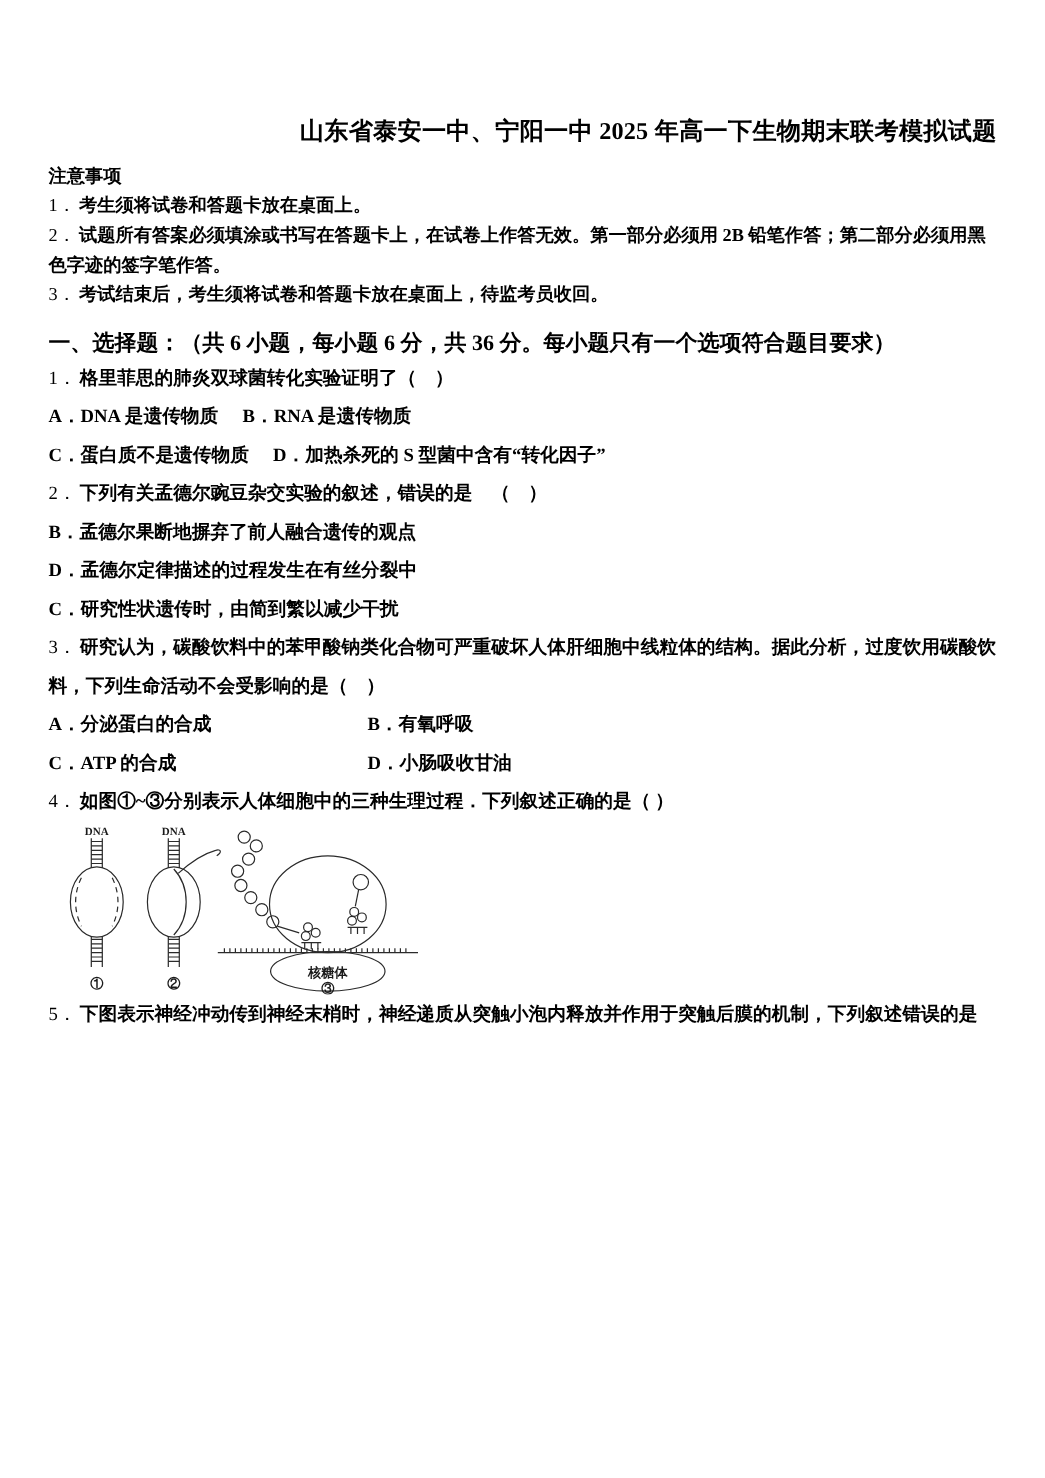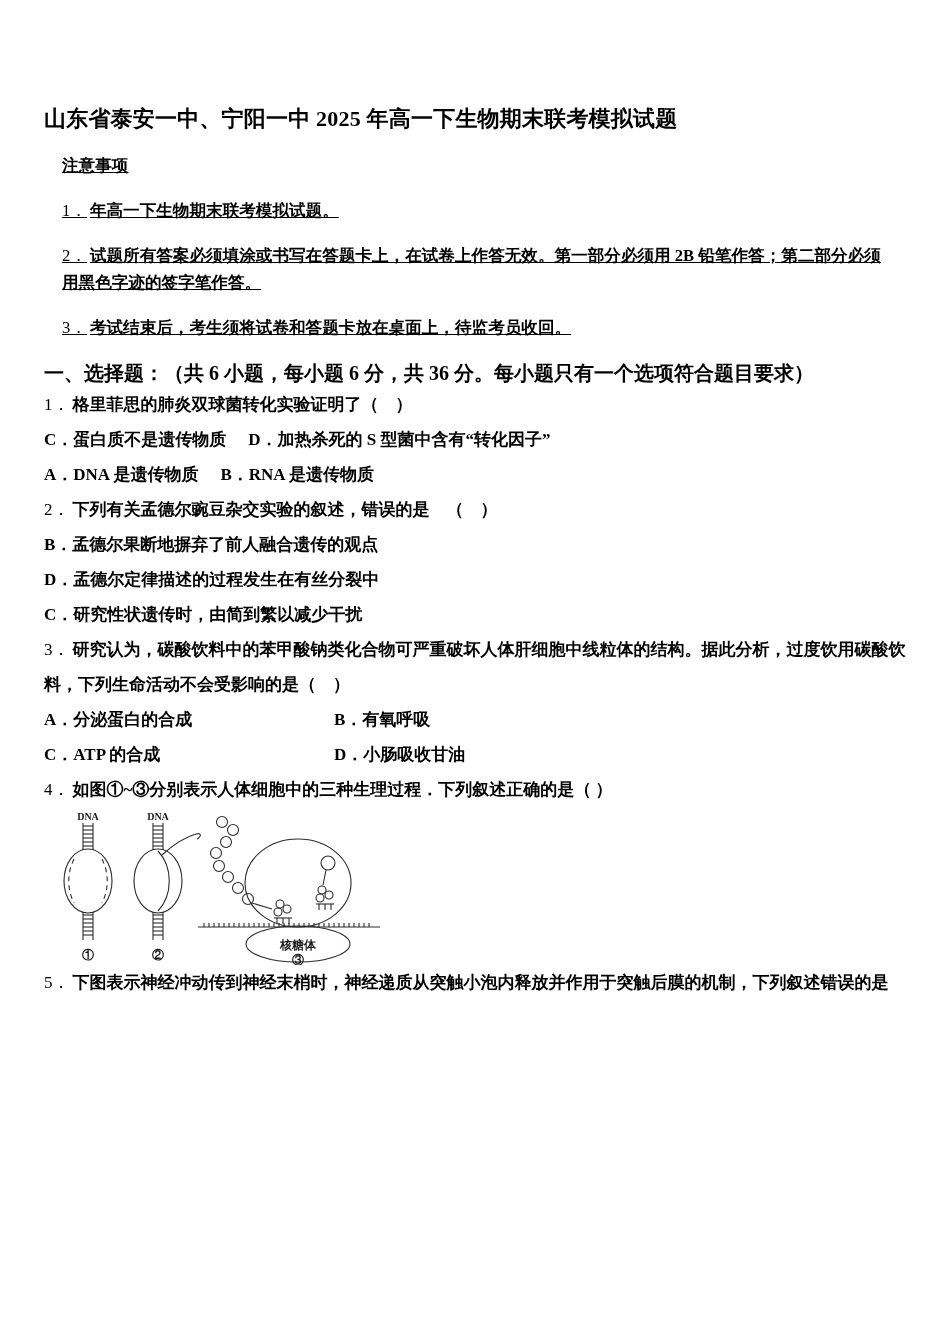--- a/index.html
+++ b/index.html
@@ -13,26 +13,26 @@
     box-sizing: border-box;
     width: 950px; height: 1344px;
     padding: 104px 44px 0 44px;
     overflow: hidden;
     background: #fff;
   }
   .title {
     margin: 0 0 12px 0;
     font-size: 22px;
     font-weight: 700;
-    text-align: left;
+    text-align: right;
     line-height: 30px;
     letter-spacing: 0.2px;
   }
   .notice { font-size: 16.6px; line-height: 27px; font-weight: 700; }
-  .notice p { margin: 18px; text-decoration: underline; }
+  .notice p { margin: 0; }
   .section-heading {
     margin: 17px 0 0 0;
     font-size: 20px; line-height: 28px; font-weight: 700;
   }
   .questions { font-size: 17px; font-weight: 700; }
   .question p { margin: 0; line-height: 35px; }
   .qnum { font-weight: 400; margin-right: 3px; }
   .opt-gap { margin-right: 22px; }
   .opt-left { display: inline-block; width: 290px; }
   .figure-wrap { margin: 2px 0 0 2px; line-height: 0; }
@@ -43,33 +43,33 @@
 </style>
 </head>
 <body>
 
 <div class="page">
 
   <h1 class="title">山东省泰安一中、宁阳一中 2025 年高一下生物期末联考模拟试题</h1>
 
   <div class="notice">
     <p>注意事项</p>
-    <p><span class="qnum">1．</span><span>年高一下生物期末联考模拟试题。</span></p>
+    <p><span class="qnum">1．</span><span>考生须将试卷和答题卡放在桌面上。</span></p>
     <p><span class="qnum">2．</span><span>试题所有答案必须填涂或书写在答题卡上，在试卷上作答无效。第一部分必须用 2B 铅笔作答；第二部分必须用黑色字迹的签字笔作答。</span></p>
     <p><span class="qnum">3．</span><span>考试结束后，考生须将试卷和答题卡放在桌面上，待监考员收回。</span></p>
   </div>
 
   <p class="section-heading">一、选择题：（共 6 小题，每小题 6 分，共 36 分。每小题只有一个选项符合题目要求）</p>
 
   <div class="questions">
 
     <div class="question">
       <p><span class="qnum">1．</span><span>格里菲思的肺炎双球菌转化实验证明了（　）</span></p>
+      <p><span class="opt-gap">A．DNA 是遗传物质</span><span>B．RNA 是遗传物质</span></p>
       <p><span class="opt-gap">C．蛋白质不是遗传物质</span><span>D．加热杀死的 S 型菌中含有“转化因子”</span></p>
-      <p><span class="opt-gap">A．DNA 是遗传物质</span><span>B．RNA 是遗传物质</span></p>
     </div>
 
     <div class="question">
       <p><span class="qnum">2．</span><span>下列有关孟德尔豌豆杂交实验的叙述，错误的是　（　）</span></p>
       <p>B．孟德尔果断地摒弃了前人融合遗传的观点</p>
       <p>D．孟德尔定律描述的过程发生在有丝分裂中</p>
       <p>C．研究性状遗传时，由简到繁以减少干扰</p>
     </div>
 
     <div class="question">

